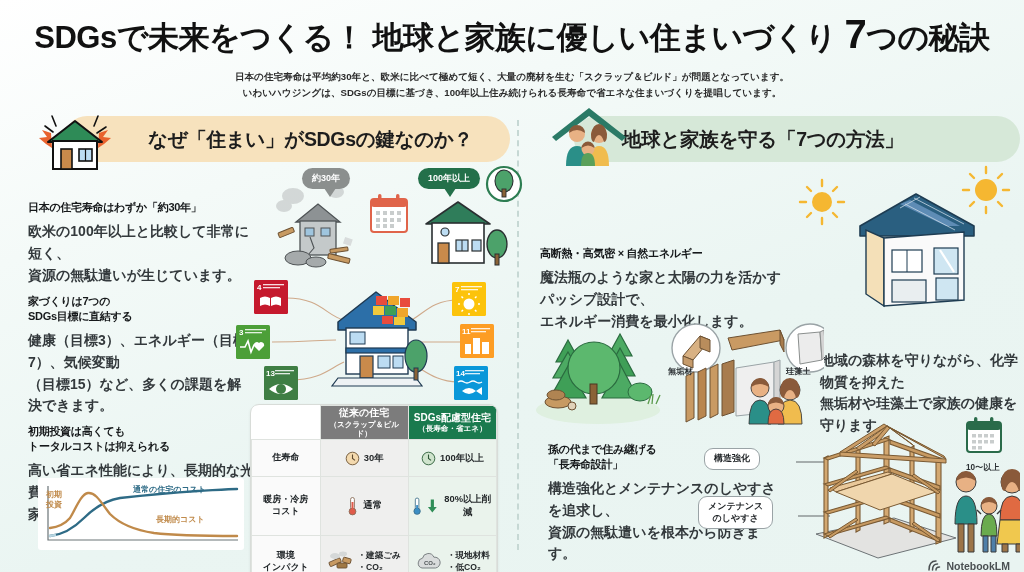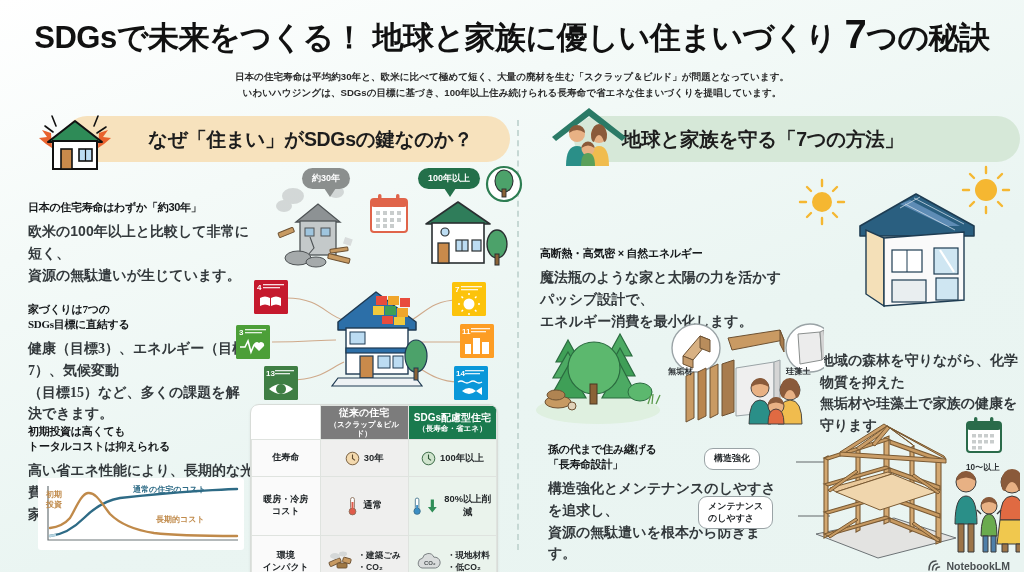--- a/index.html
+++ b/index.html
@@ -95,21 +95,21 @@
 
   
   .bub {
     position:absolute; border-radius:13px; font-size:9px; font-weight:800;
     padding:4px 10px; white-space:nowrap;
   }
   .bub-grey  { background:#8b8f8e; color:#fff; }
   .bub-green { background:#23704a; color:#fff; }
   .bub-white {
     background:#fff; color:#1d2124; border:1.4px solid #9aa3a6;
-    border-radius:9px; line-height:1.3; padding:4px 9px;
+    border-radius:9px; line-height:1.3; padding:4px 9px;text-align:center;
   }
   .tail { position:absolute; width:0;height:0; }
 
   .tag-small {
     position:absolute; font-size:8.2px; font-weight:800; color:#2c3134; white-space:nowrap;
   }
 
   
   .wm {
     position:absolute; right:14px; bottom:0; display:flex; align-items:center; gap:4px;
@@ -226,21 +226,21 @@
         <ellipse cx="20" cy="17" rx="9" ry="11" fill="#4ca26a" stroke="#2a2f31" stroke-width="1.1"></ellipse>
         <rect x="18" y="25" width="4" height="8" fill="#8a6236" stroke="#2a2f31" stroke-width=".9"></rect>
       </svg>
       
       <div class="bub bub-grey" style="left:44px; top:4px;">約30年</div>
       <div class="tail" style="left:66px; top:24px; border-left:6px solid transparent; border-right:6px solid transparent; border-top:9px solid #8b8f8e;"></div>
       <div class="bub bub-green" style="left:160px; top:4px;">100年以上</div>
       <div class="tail" style="left:186px; top:24px; border-left:6px solid transparent; border-right:6px solid transparent; border-top:9px solid #23704a;"></div>
     </div>
 
-    <div class="block" style="left:10px; top:190px; width:220px;font-family:Liberation Serif, serif;">
+    <div class="block" style="left:10px; top:182px; width:220px;">
       <div class="b-title">
         <div>家づくりは7つの</div>
         <div>SDGs目標に直結する</div>
       </div>
       <div class="b-body">
         <div>健康（目標3）、エネルギー（目標7）、気候変動</div>
         <div>（目標15）など、多くの課題を解決できます。</div>
       </div>
     </div>
 

